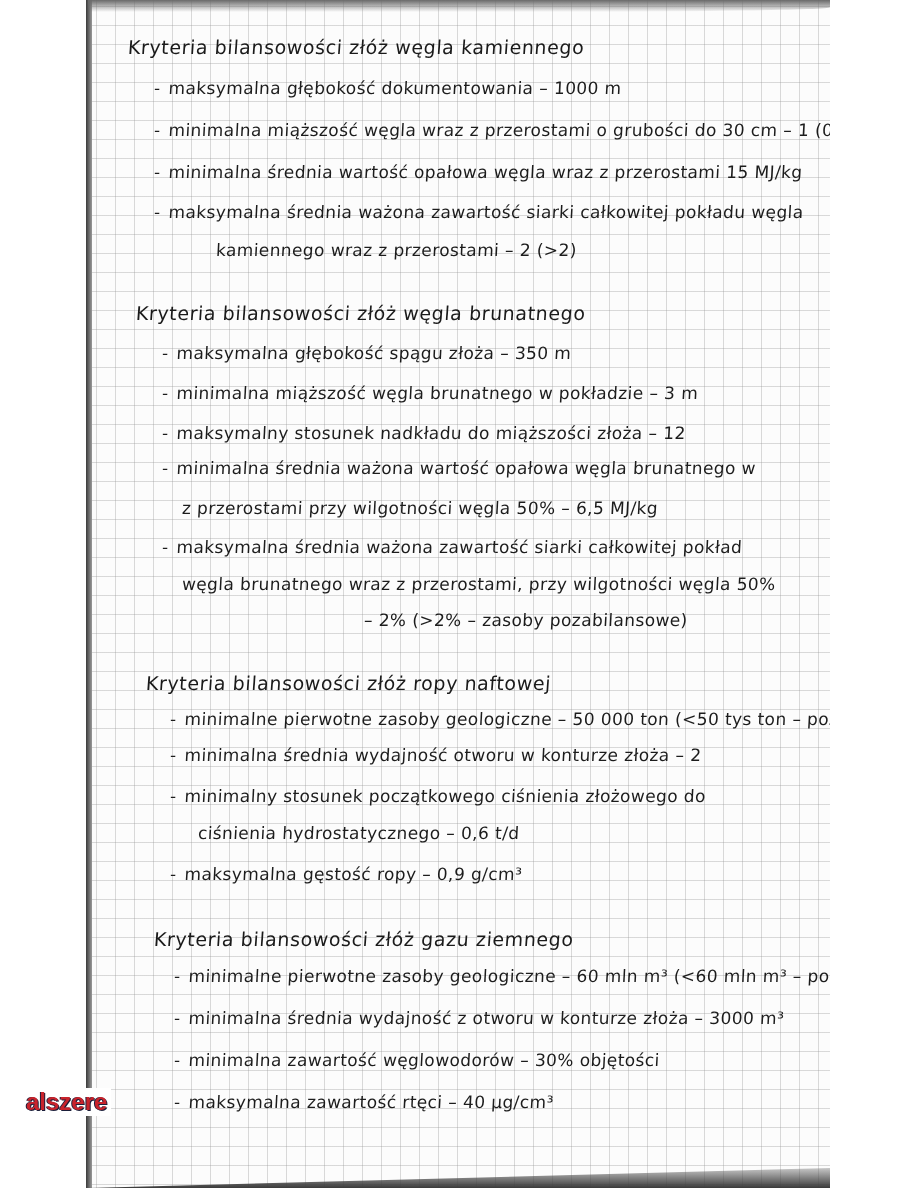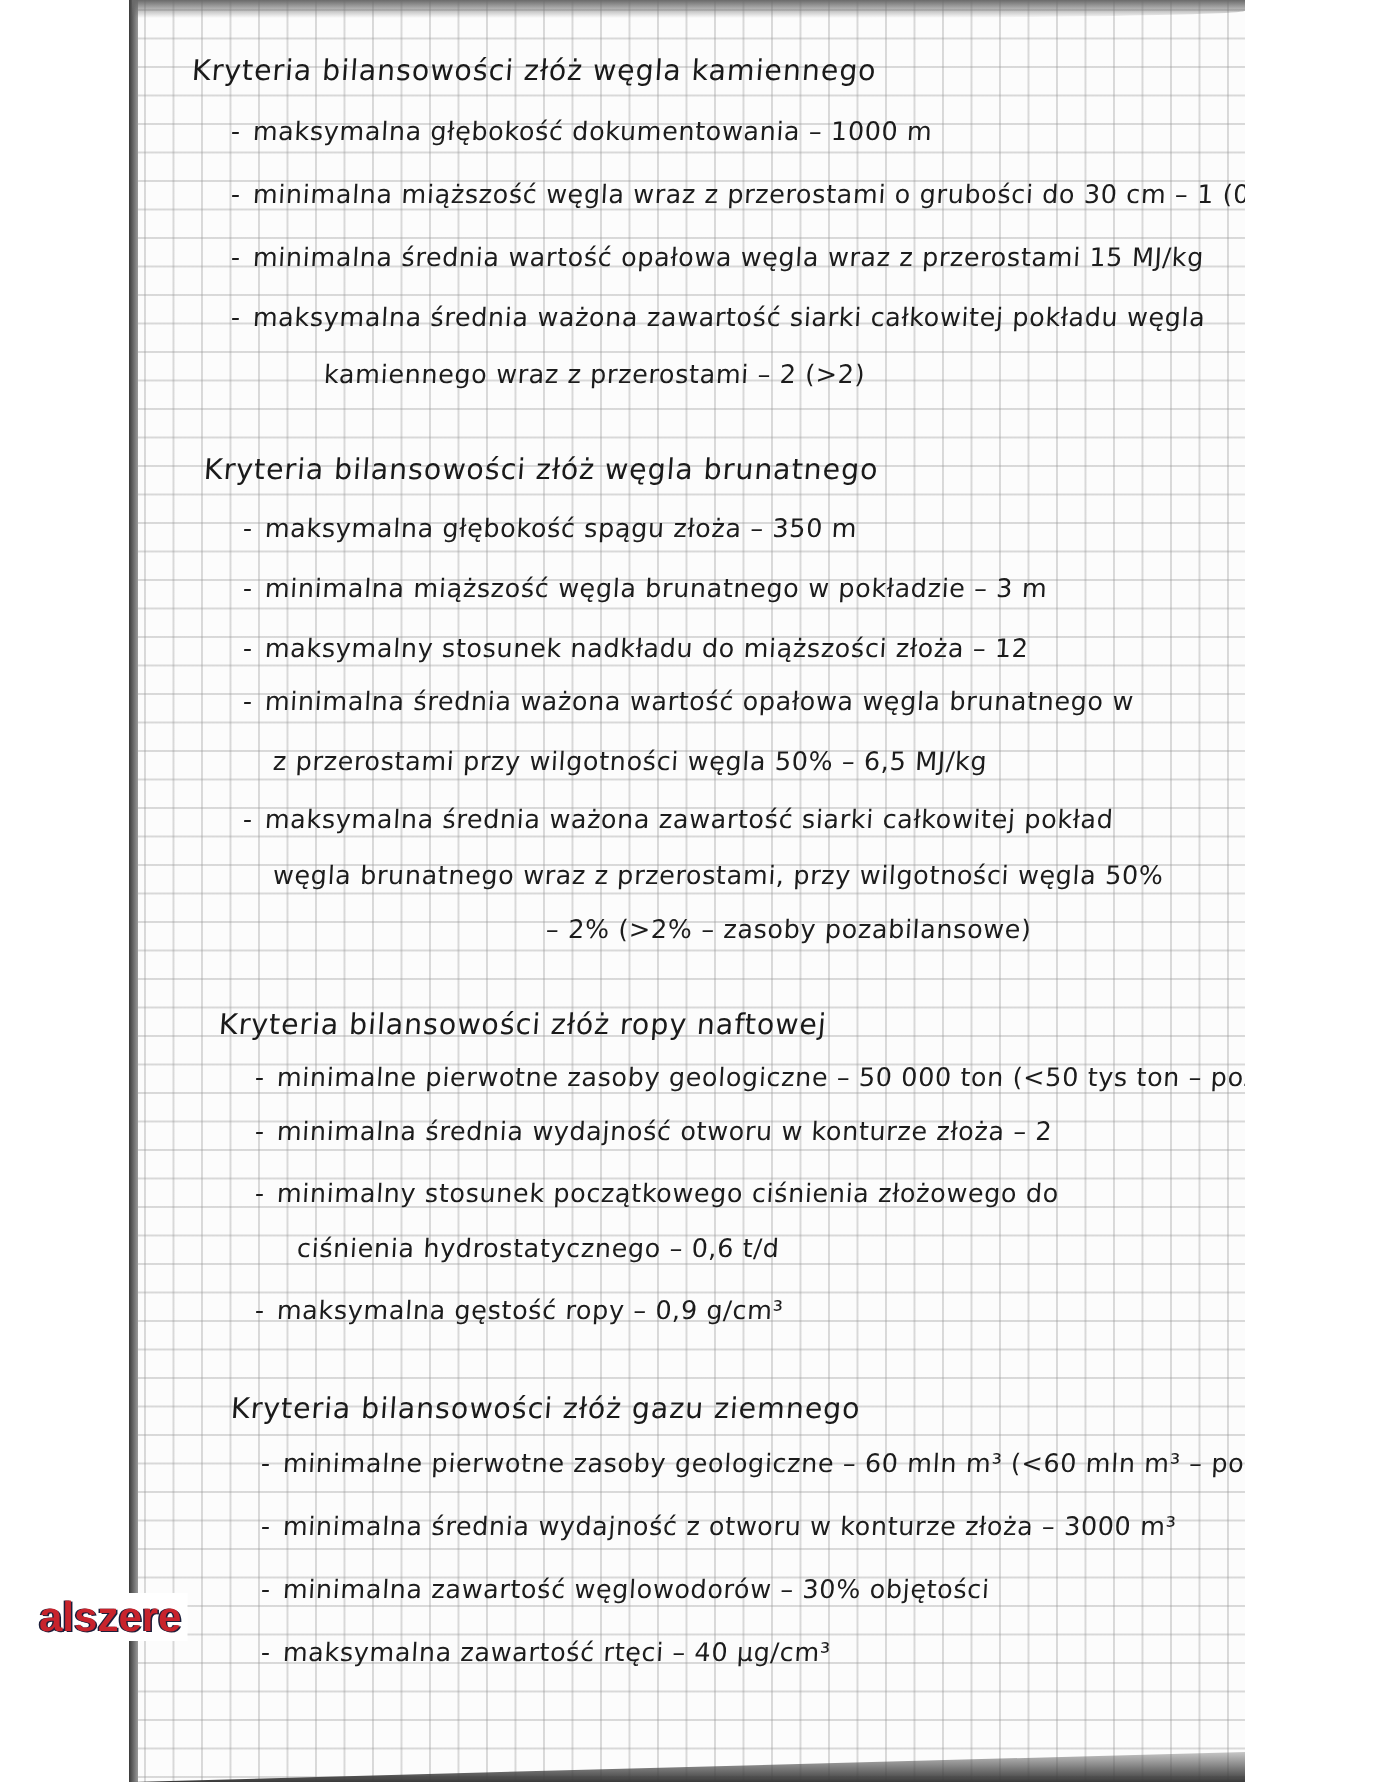--- a/index.html
+++ b/index.html
@@ -77,24 +77,24 @@
       white-space: nowrap;
       font-family: "DejaVu Sans", sans-serif;
       font-size: 17px;
       color: #1c1c1c;
       letter-spacing: 0.4px;
       transform: skewX(-3deg);
     }
     .watermark {
       position: absolute;
       left: 22px;
-      top: 1062px;
+      top: 1088px;
       font-family: "Liberation Sans", sans-serif;
       font-weight: bold;
-      font-size: 28px;
+      font-size: 24px;
       color: #c8232c;
       text-shadow: 1px 1px 0 #1b1e3a, -1px 0 0 #1b1e3a;
       background: #ffffff;
       padding: 0 4px;
     }
   </style>
 </head>
 <body>
 
 <div class="page-shadow-left"></div>

